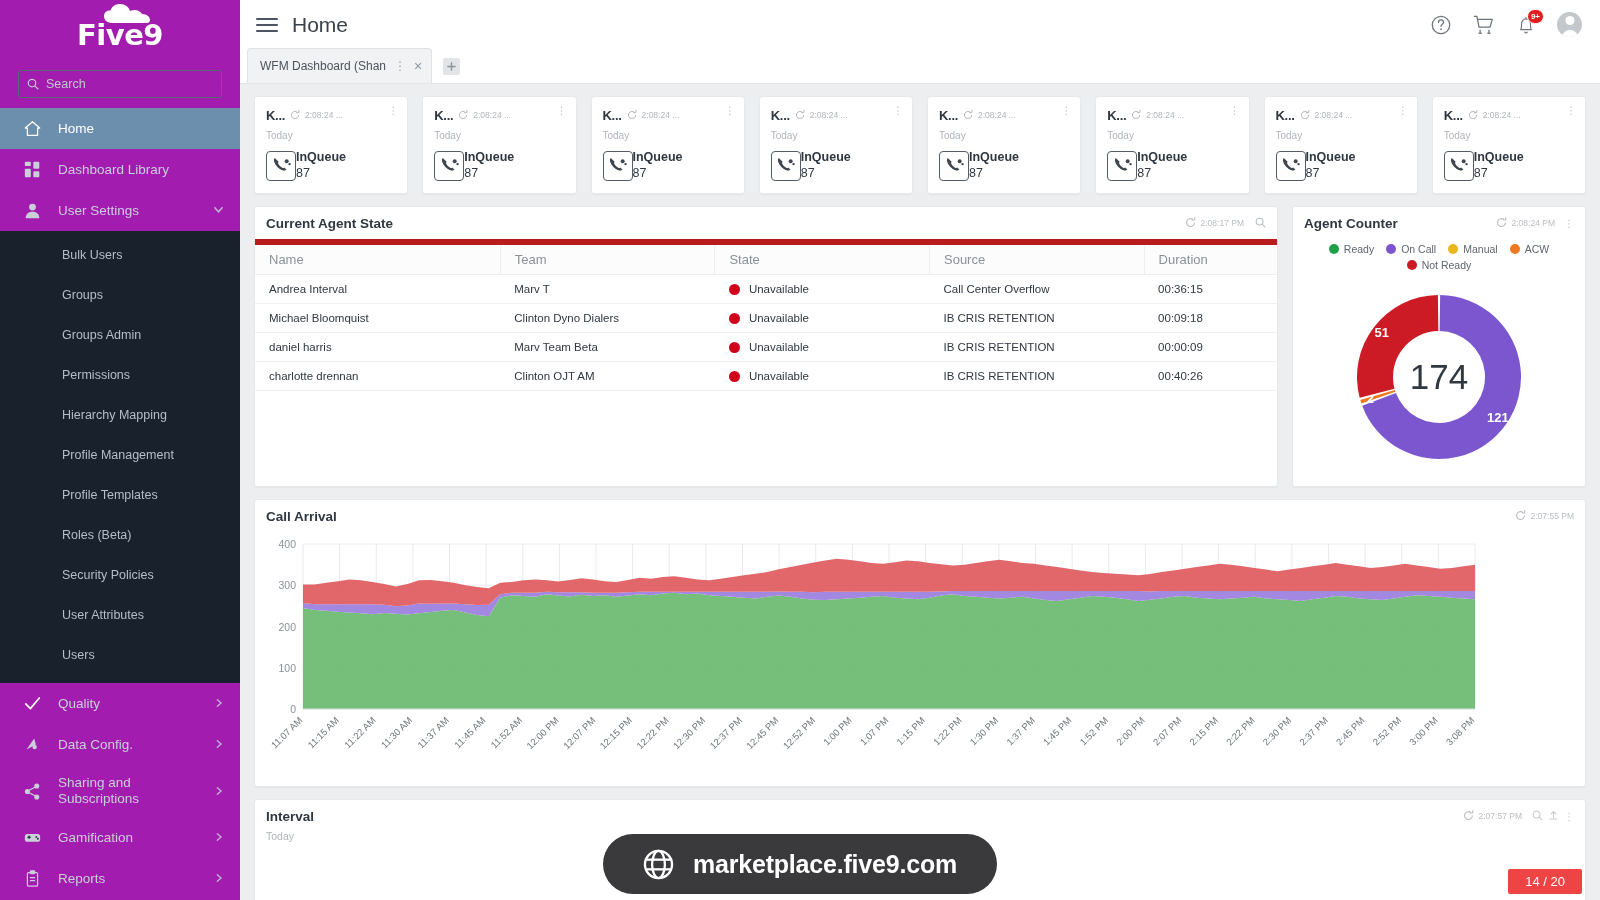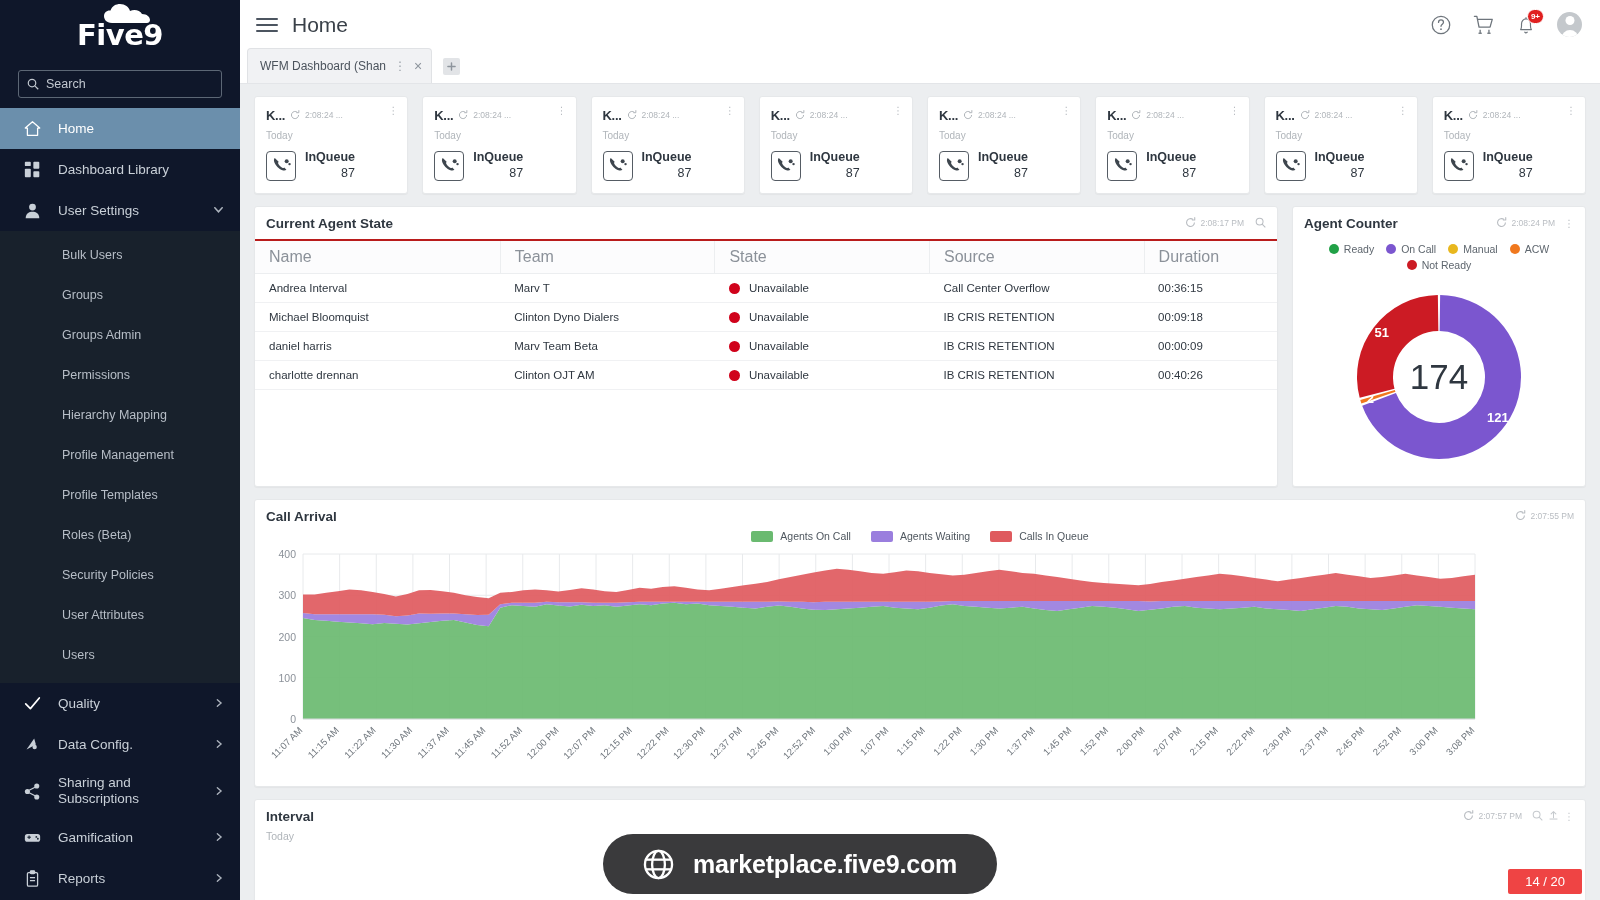--- a/index.html
+++ b/index.html
@@ -7,21 +7,21 @@
     width: 1600px; height: 900px;
     overflow: hidden;
     font-family: "Liberation Sans", sans-serif;
     background: #eceef0;
   }
   .app { display: flex; width: 1600px; height: 900px; }
 
   
   .sidebar {
     width: 240px; height: 900px;
-    background: #0f172a;
+    background: #a21caf;
     flex: 0 0 240px;
     position: relative;
     overflow: hidden;
   }
   .logo-wrap {
     height: 62px;
     display: flex; align-items: center; justify-content: center;
   }
   .logo {
     position: relative;
@@ -148,21 +148,21 @@
     height: 98px;
     padding: 9px 11px 0 11px;
     box-shadow: 0 1px 1px rgba(0,0,0,.04);
     position: relative;
   }
   .kpi-head { display: flex; align-items: center; gap: 5px; }
   .kpi-k { font-size: 13px; font-weight: bold; color: #2f3740; letter-spacing: -0.3px; }
   .kpi-time { font-size: 8.5px; color: #b0b5ba; white-space: nowrap; }
   .kpi-kebab { position: absolute; right: 9px; top: 9px; color: #b8bcc1; font-size: 10px; line-height: 1; }
   .kpi-today { font-size: 10px; color: #b0b5ba; margin-top: 6px; }
-  .kpi-body { display: flex; align-items: center; gap: 9px; margin-top: 9px; text-align: right; }
+  .kpi-body { display: flex; align-items: center; margin-top: 9px; }
   .kpi-icon {
     width: 30px; height: 30px; border: 1.5px solid #555c64; border-radius: 4px;
     display: flex; align-items: center; justify-content: center; flex: 0 0 30px;
   }
   .kpi-text { line-height: 1.25; }
   .kpi-name { font-size: 12.5px; color: #2f3740; font-weight: bold; }
   .kpi-val { font-size: 12.5px; color: #2f3740; }
 
   
   .mid-row { display: flex; gap: 14px; margin-top: 12px; }
@@ -174,22 +174,22 @@
     height: 32px; display: flex; align-items: center;
     padding: 0 11px; gap: 8px;
   }
   .panel-title { font-size: 13.5px; color: #2f3740; font-weight: bold; flex: 1; }
   .panel-meta { display: flex; align-items: center; gap: 5px; }
   .panel-time { font-size: 8.5px; color: #b9bdc2; white-space: nowrap; }
 
   .agent-state { flex: 1; height: 281px; display: flex; flex-direction: column; }
   .tbl { width: 100%; border-collapse: collapse; table-layout: fixed; }
   .tbl th {
-    text-align: left; font-size: 16px; font-weight: normal; color: #8b9199;
-    padding: 7px 0 7px 14px; border-top: 2px solid #b91c1c; border-bottom: 1px solid #eceef0;
+    text-align: left; font-size: 13px; font-weight: normal; color: #8b9199;
+    padding: 7px 0 7px 14px; border-top: 6px solid #b91c1c; border-bottom: 1px solid #eceef0;
     background: #fcfcfd;
   }
   .tbl th + th { border-left: 1px solid #eceef0; }
   .tbl td {
     font-size: 11.5px; color: #2f3740;
     padding: 8px 0 8px 14px; border-bottom: 1px solid #f0f1f3;
     white-space: nowrap; overflow: hidden; text-overflow: ellipsis;
   }
   .state-cell { display: flex; align-items: center; gap: 9px; }
   .state-dot { width: 11px; height: 11px; border-radius: 50%; background: #d0021b; flex: 0 0 11px; }
@@ -821,34 +821,20 @@
           <span class="panel-meta">
             <span>
               <svg width="11" height="11" viewBox="0 0 14 14" fill="none" stroke="#b9bdc2" stroke-width="1.4">
                 <path d="M12 7 A5 5 0 1 1 10.2 3.2"></path>
                   <path d="M12.4 0.8 V3.8 H9.4" stroke-linecap="round" stroke-linejoin="round"></path>
               </svg>
             </span>
             <span class="panel-time">2:07:55 PM</span>
           </span>
         </div>
-        <div class="ca-legend" id="ca-legend">
-            <span class="lg">
-              <i style="background:#6aba70"></i>
-              <span>Agents On Call</span>
-            </span>
-            <span class="lg">
-              <i style="background:#9a7ede"></i>
-              <span>Agents Waiting</span>
-            </span>
-            <span class="lg">
-              <i style="background:#df5a5e"></i>
-              <span>Calls In Queue</span>
-            </span>
-          </div>
         <div class="chart-area">
           <svg width="1220" height="215" viewBox="0 0 1220 215" id="area-svg">
               <line x1="40" y1="171" x2="1212" y2="171" stroke="#e8eaec" stroke-width="1"></line>
               <text x="33" y="175" text-anchor="end" class="ytick">0</text>
               <line x1="40" y1="129.75" x2="1212" y2="129.75" stroke="#e8eaec" stroke-width="1"></line>
               <text x="33" y="133.75" text-anchor="end" class="ytick">100</text>
               <line x1="40" y1="88.5" x2="1212" y2="88.5" stroke="#e8eaec" stroke-width="1"></line>
               <text x="33" y="92.5" text-anchor="end" class="ytick">200</text>
               <line x1="40" y1="47.25" x2="1212" y2="47.25" stroke="#e8eaec" stroke-width="1"></line>
               <text x="33" y="51.25" text-anchor="end" class="ytick">300</text>

